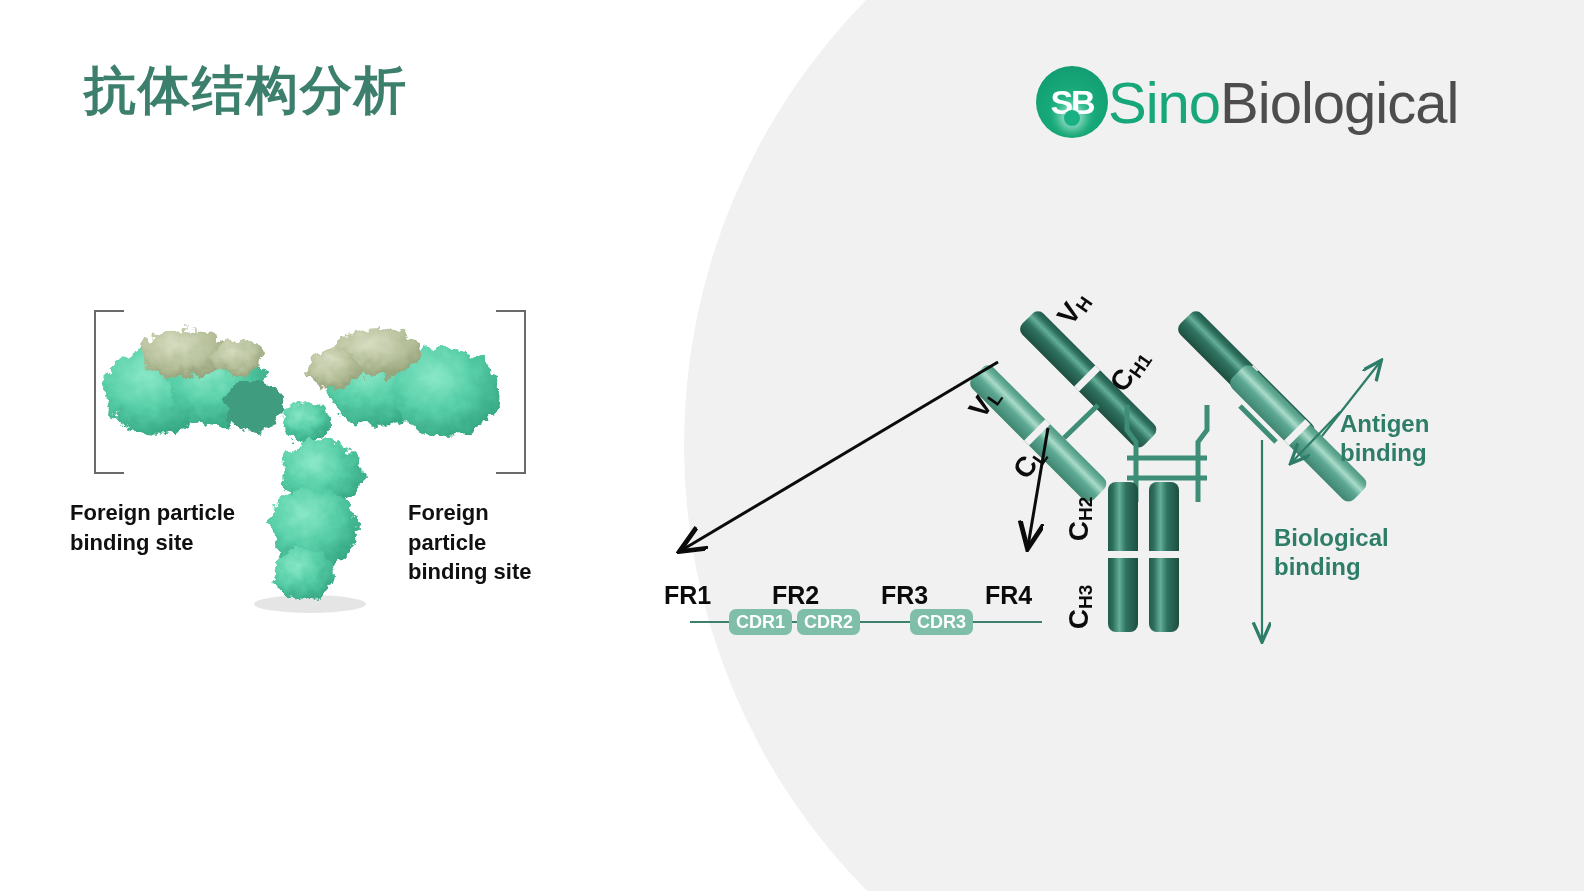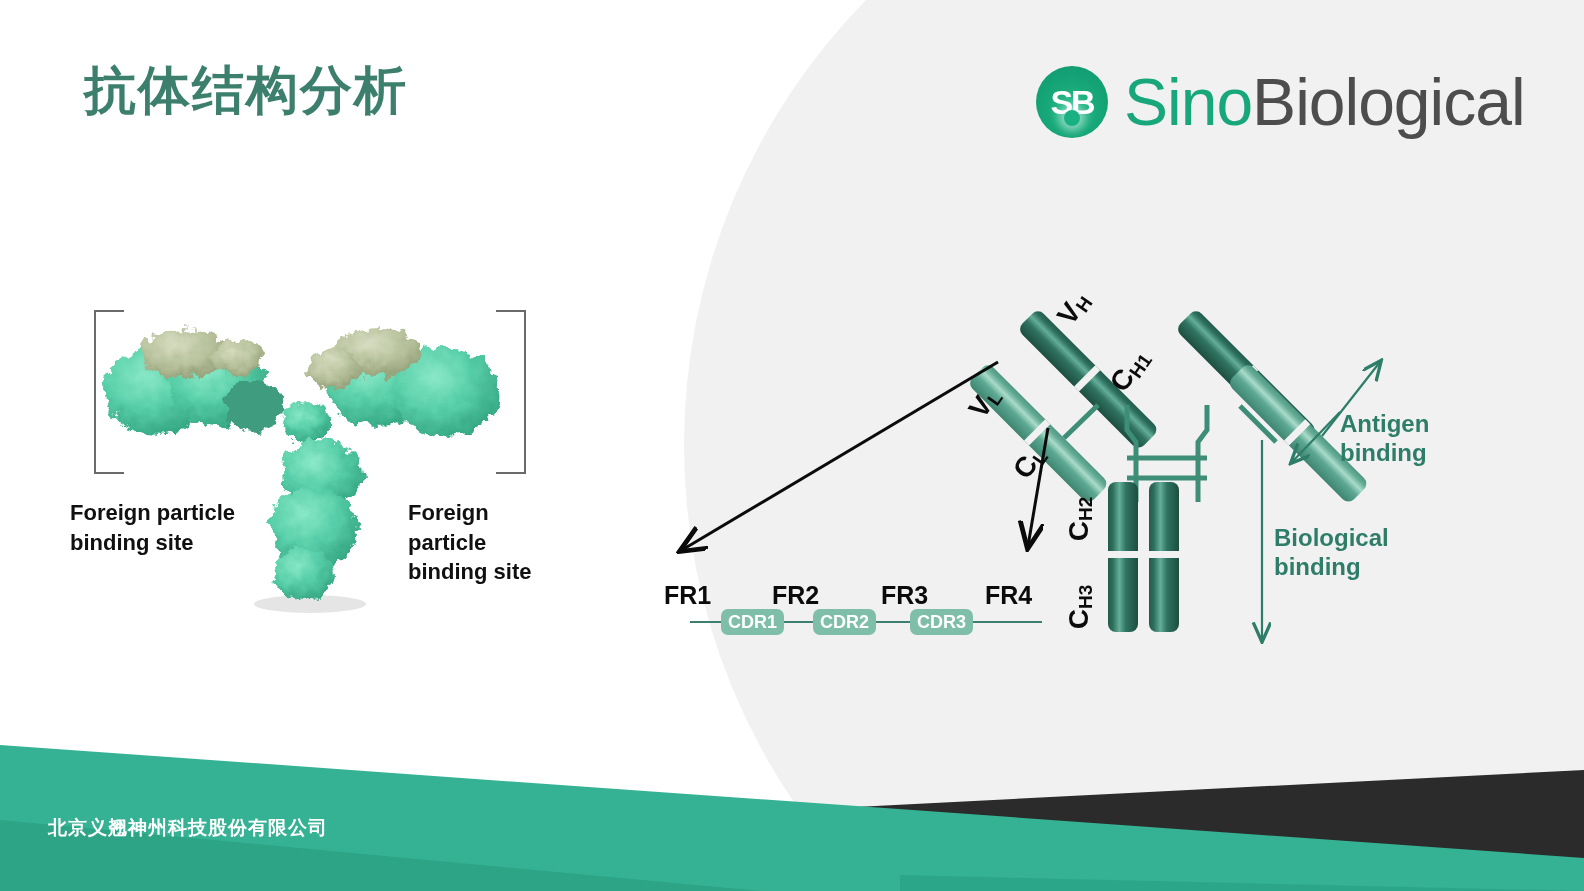--- a/index.html
+++ b/index.html
@@ -30,21 +30,21 @@
     color:#3d7f6d;
     letter-spacing:2px;
     line-height:1.1;
     white-space:nowrap;
   }
 
   
   .logo{
     position:absolute;
     left:1036px; top:62px;
-    display:flex; align-items:center; gap:16px;
+    display:flex; align-items:center; 
     height:80px;
   }
   .logo-mark{
     position:relative;
     width:72px;height:72px;border-radius:50%;
     background:radial-gradient(circle at 50% 62%, #3dc79a 0%, #17a878 42%, #13a074 70%, #0e9068 100%);
     flex:0 0 auto;
   }
   .logo-mark .sb{
     position:absolute;inset:0;
@@ -53,21 +53,21 @@
     letter-spacing:-2px;
     font-family:"Liberation Sans","DejaVu Sans",sans-serif;
   }
   .logo-mark .dot{
     position:absolute;left:50%;top:72%;
     transform:translate(-50%,-50%);
     width:16px;height:16px;border-radius:50%;
     background:#19b184;
     box-shadow:0 0 9px 5px rgba(255,255,255,.45);
   }
-  .logo-text{font-size:66px;font-weight:normal;letter-spacing:-1px;white-space:nowrap;}
+  .logo-text{font-size:58px;font-weight:normal;letter-spacing:-1px;white-space:nowrap;}
   .logo-sino{color:#17a77a;}
   .logo-bio{color:#4d4d4d;}
 
   
   .protein-wrap{position:absolute;left:78px;top:296px;width:470px;height:330px;}
 
   .bracket{position:absolute;border:2px solid #6a6a6a;width:28px;height:160px;}
   .bracket-l{left:16px;top:14px;border-right:none;}
   .bracket-r{right:22px;top:14px;border-left:none;}
 
@@ -315,31 +315,19 @@
       <div>binding</div>
     </div>
   </div>
 
   <div class="strip">
     <div class="strip-line"></div>
     <div class="fr" style="left:0px;">FR1</div>
     <div class="fr" style="left:108px;">FR2</div>
     <div class="fr" style="left:217px;">FR3</div>
     <div class="fr" style="left:321px;text-align:right;">FR4</div>
-    <div class="cdr" style="left:57px;border-radius:7px;">CDR1</div>
-    <div class="cdr" style="left:149px;">CDR2</div>
+    <div class="cdr" style="left:65px;border-radius:7px;">CDR1</div>
+    <div class="cdr" style="left:133px;">CDR2</div>
     <div class="cdr" style="left:246px;">CDR3</div>
   </div>
 
-  <div class="footer">
-    <svg class="foot-shape" viewBox="0 0 1584 191" preserveAspectRatio="none">
-
-      <polygon points="400,130 1584,70 1584,191 880,191" fill="#2b2b2b"></polygon>
-
-      <polygon points="0,45 1584,158 1584,191 0,191" fill="#35b294"></polygon>
-
-      <polygon points="0,120 760,191 0,191" fill="#2aa183" opacity="0.85"></polygon>
-      <polygon points="900,175 1584,191 900,191" fill="#2aa183" opacity="0.7"></polygon>
-    </svg>
-    <div class="footer-text">北京义翘神州科技股份有限公司</div>
-  </div>
 
 </div>
 
 </body></html>

